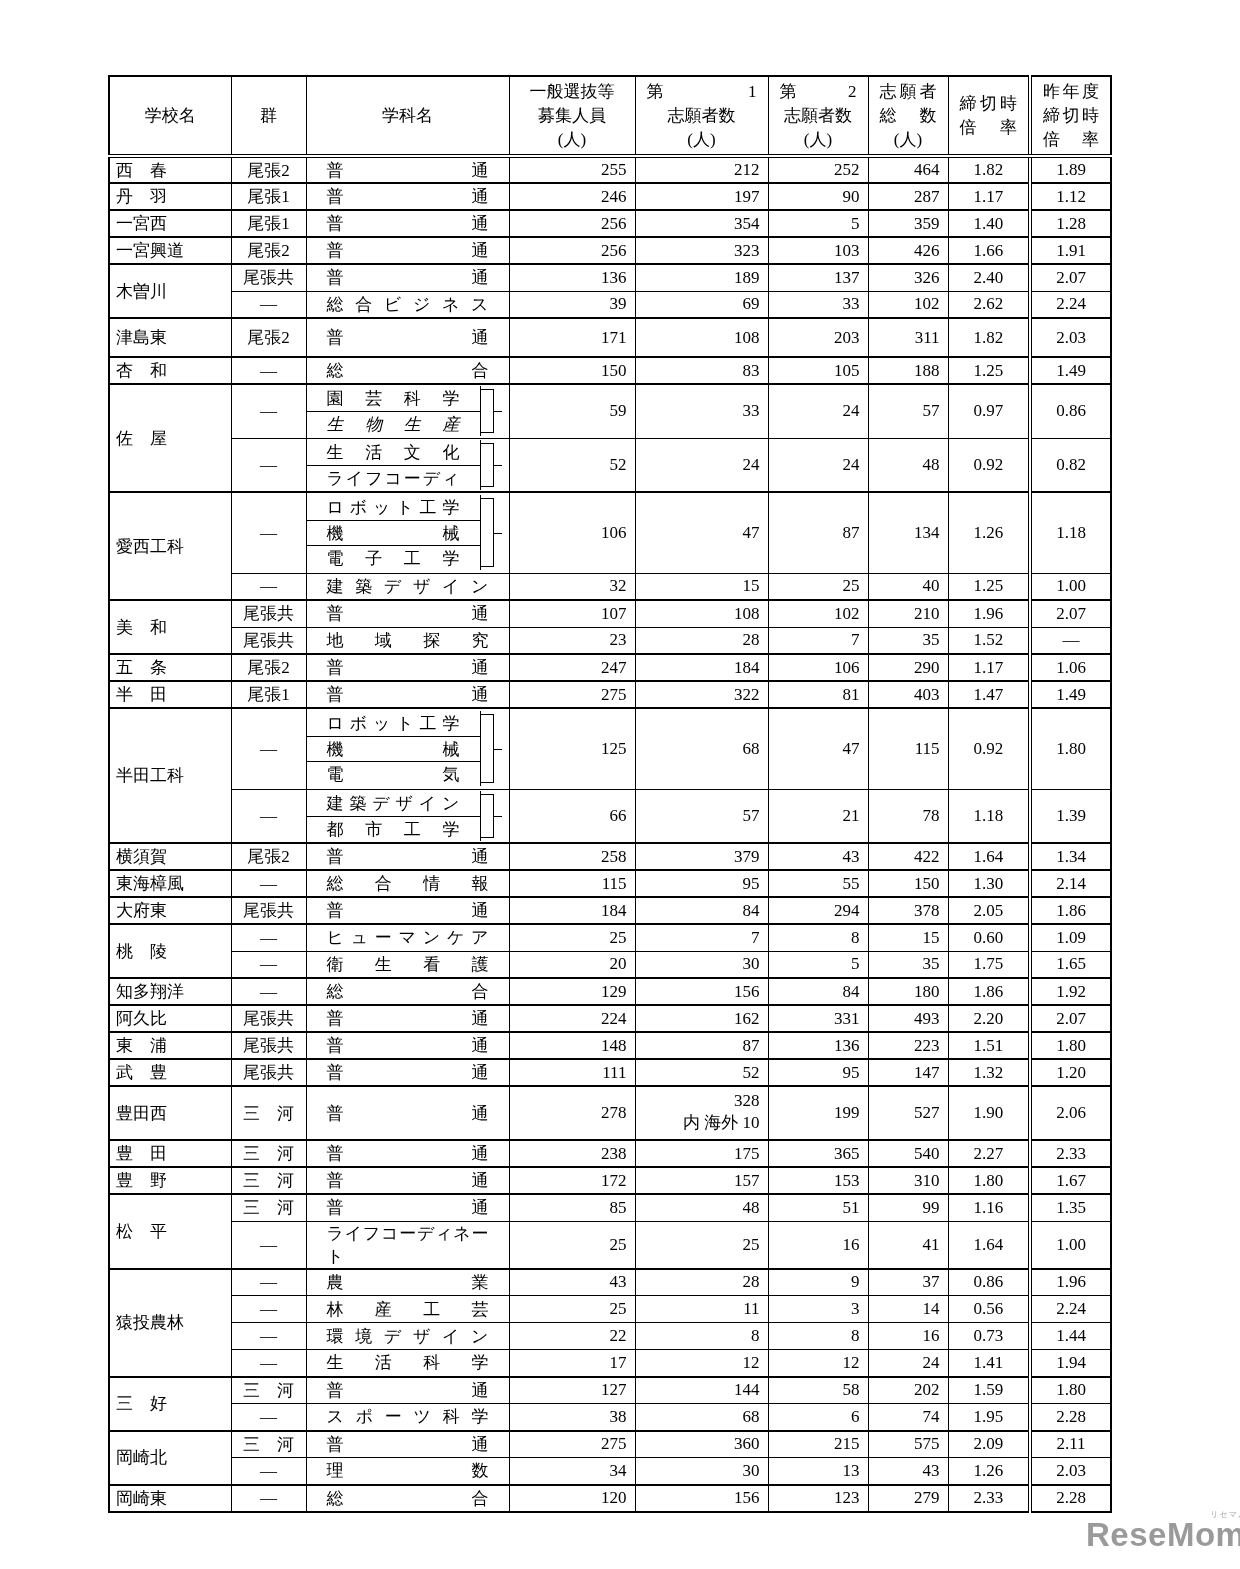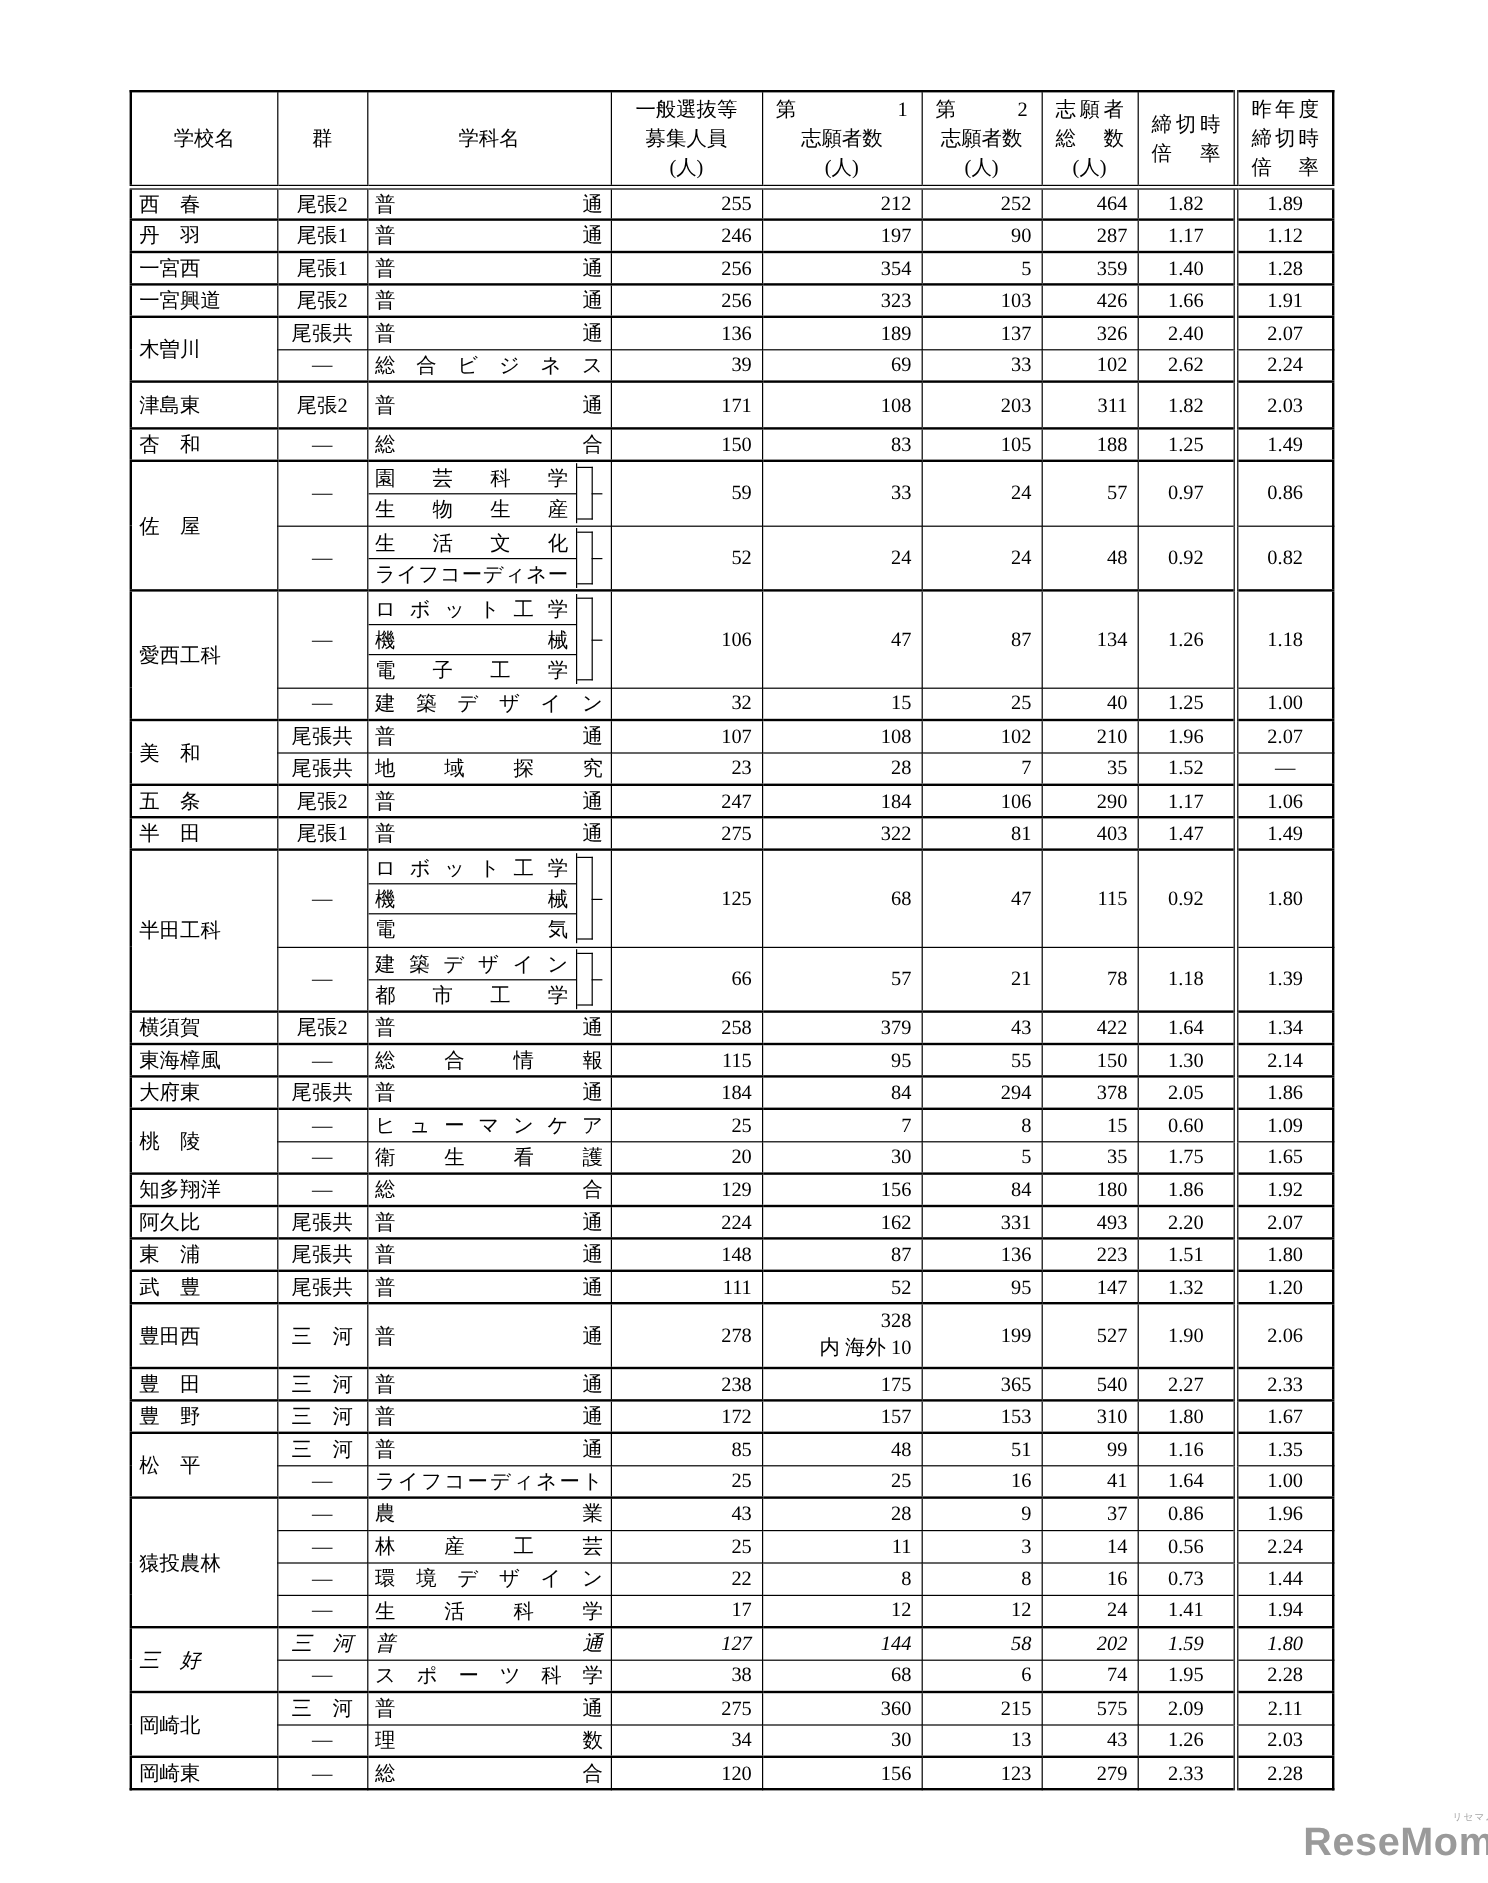--- a/index.html
+++ b/index.html
@@ -39,21 +39,21 @@
     vertical-align: middle;
   }
   thead tr { height: 80px; }
   th { border-bottom: 4px double #000; text-align: center; }
   th div { line-height: 24px; }
   .jl { text-align: justify; text-align-last: justify; padding: 0 11px; }
   tr.ss td { border-top: 2px solid #000; }
   td.school { text-align: left; padding-left: 6px; }
   td.grp { text-align: center; }
   td.deptc { vertical-align: middle; }
-  .dept { text-align: justify; text-align-last: justify; padding: 0 6px; }
+  .dept { text-align: justify; text-align-last: justify; padding: 0 20px; }
   .gwrap { display: flex; height: 100%; align-items: stretch; }
   .gstack { flex: 1 1 auto; border-right: 1px solid #000; display: flex; flex-direction: column; }
   .gstack .dept { display: block; }
   .gstack .dept.dvd { border-top: 1px solid #000; }
   .gbr {
     flex: 0 0 13px; width: 13px; margin: 3px 0;
     border: 1px solid #000; border-left: none; position: relative;
   }
   .gbr::after {
     content: ""; position: absolute; right: -9px; top: 50%;
@@ -246,21 +246,21 @@
           <td class="rat">1.25</td>
           <td class="rat ly">1.49</td>
         </tr>
         <tr class="ss" style="height: 54px;">
           <td class="school" rowspan="2">佐　屋</td>
           <td class="grp">—</td>
           <td class="deptc">
             <div class="gwrap">
               <div class="gstack">
                 <div class="dept" style="height: 25px; line-height: 25px;">園芸科学</div>
-                <div class="dept dvd" style="height: 25px; line-height: 25px;">生物生産</div>
+                <div class="dept dvd" style="height: 25px; line-height: 25px; font-style: italic;">生物生産</div>
               </div>
               <div class="gbr"></div>
               <div class="gsp"></div>
             </div>
           </td>
           <td class="num">59</td>
           <td class="num">33</td>
           <td class="num">24</td>
           <td class="num">57</td>
           <td class="rat">0.97</td>
@@ -634,21 +634,21 @@
           <td class="deptc">
             <div class="dept">生活科学</div>
           </td>
           <td class="num">17</td>
           <td class="num">12</td>
           <td class="num">12</td>
           <td class="num">24</td>
           <td class="rat">1.41</td>
           <td class="rat ly">1.94</td>
         </tr>
-        <tr class="ss" style="height: 27px; font-style: italic;">
+        <tr class="ss" style="height: 27px;">
           <td class="school" rowspan="2">三　好</td>
           <td class="grp">三　河</td>
           <td class="deptc">
             <div class="dept">普通</div>
           </td>
           <td class="num">127</td>
           <td class="num">144</td>
           <td class="num">58</td>
           <td class="num">202</td>
           <td class="rat">1.59</td>

